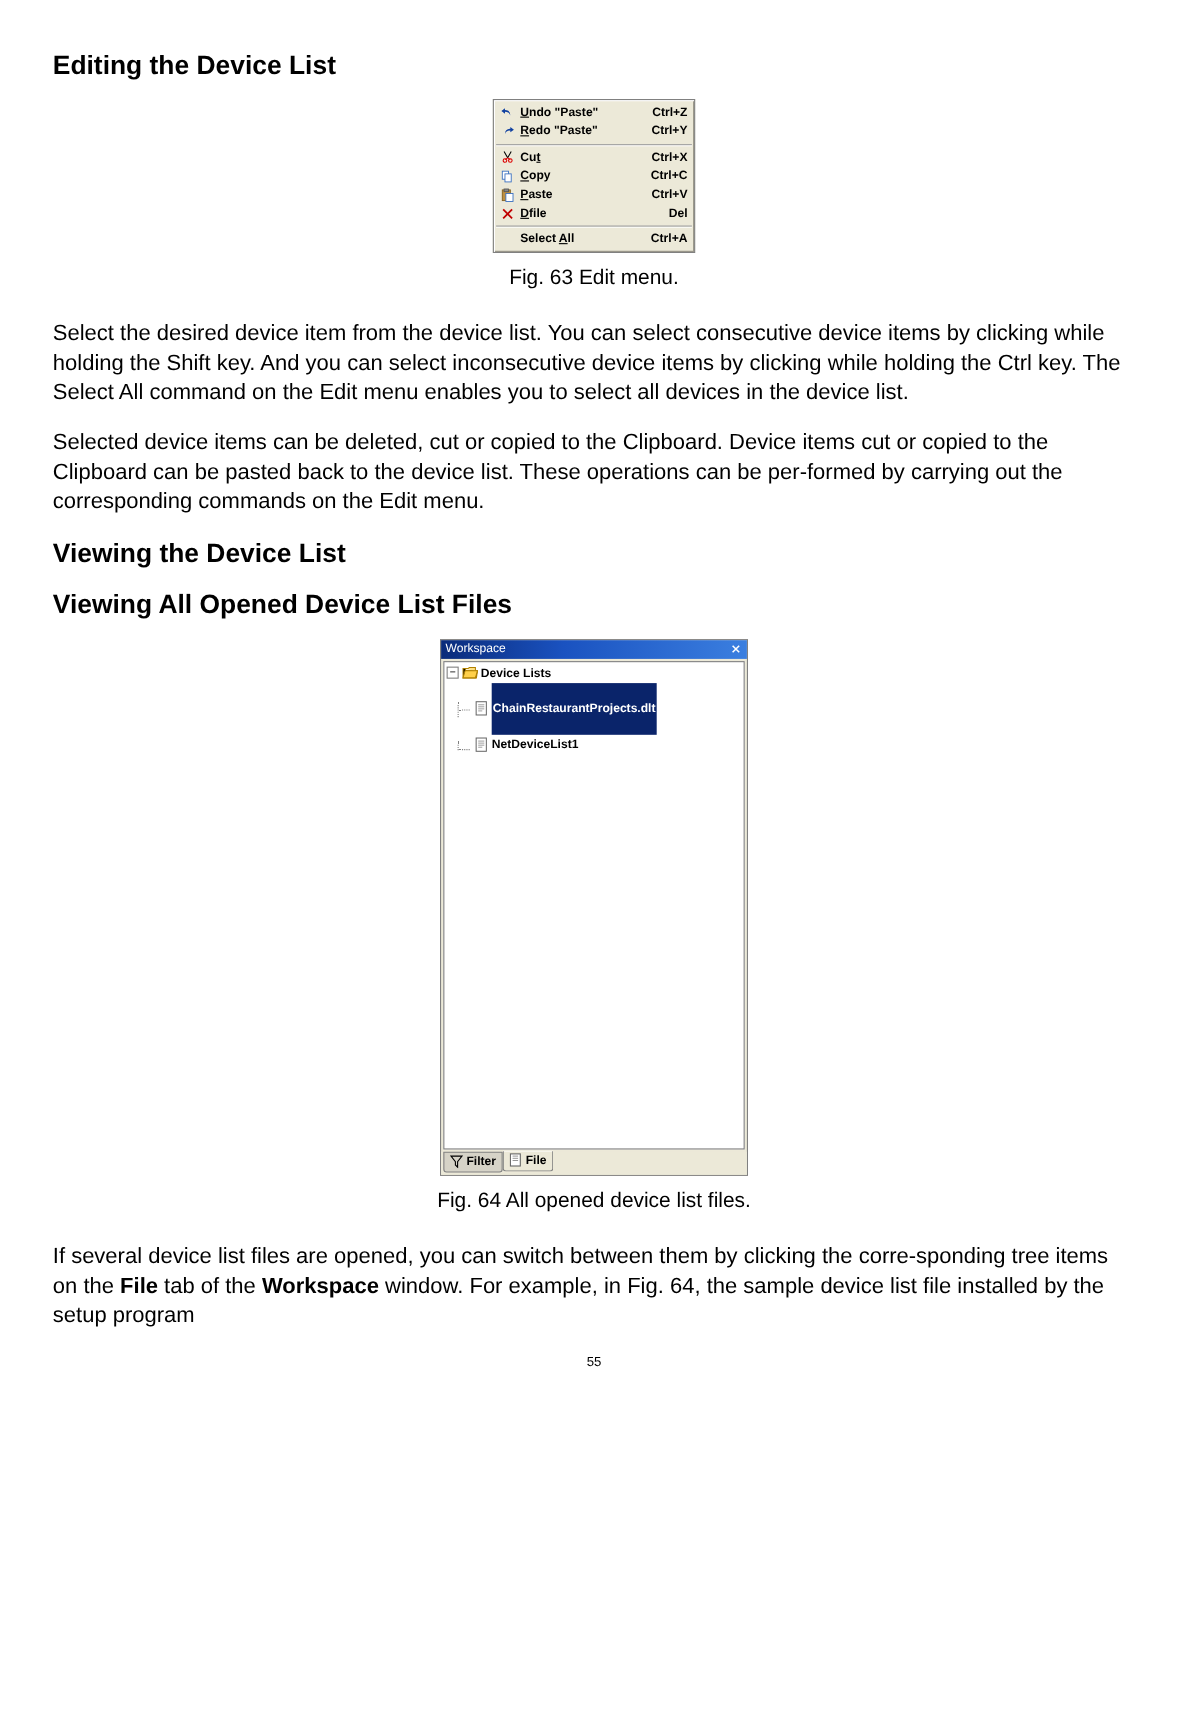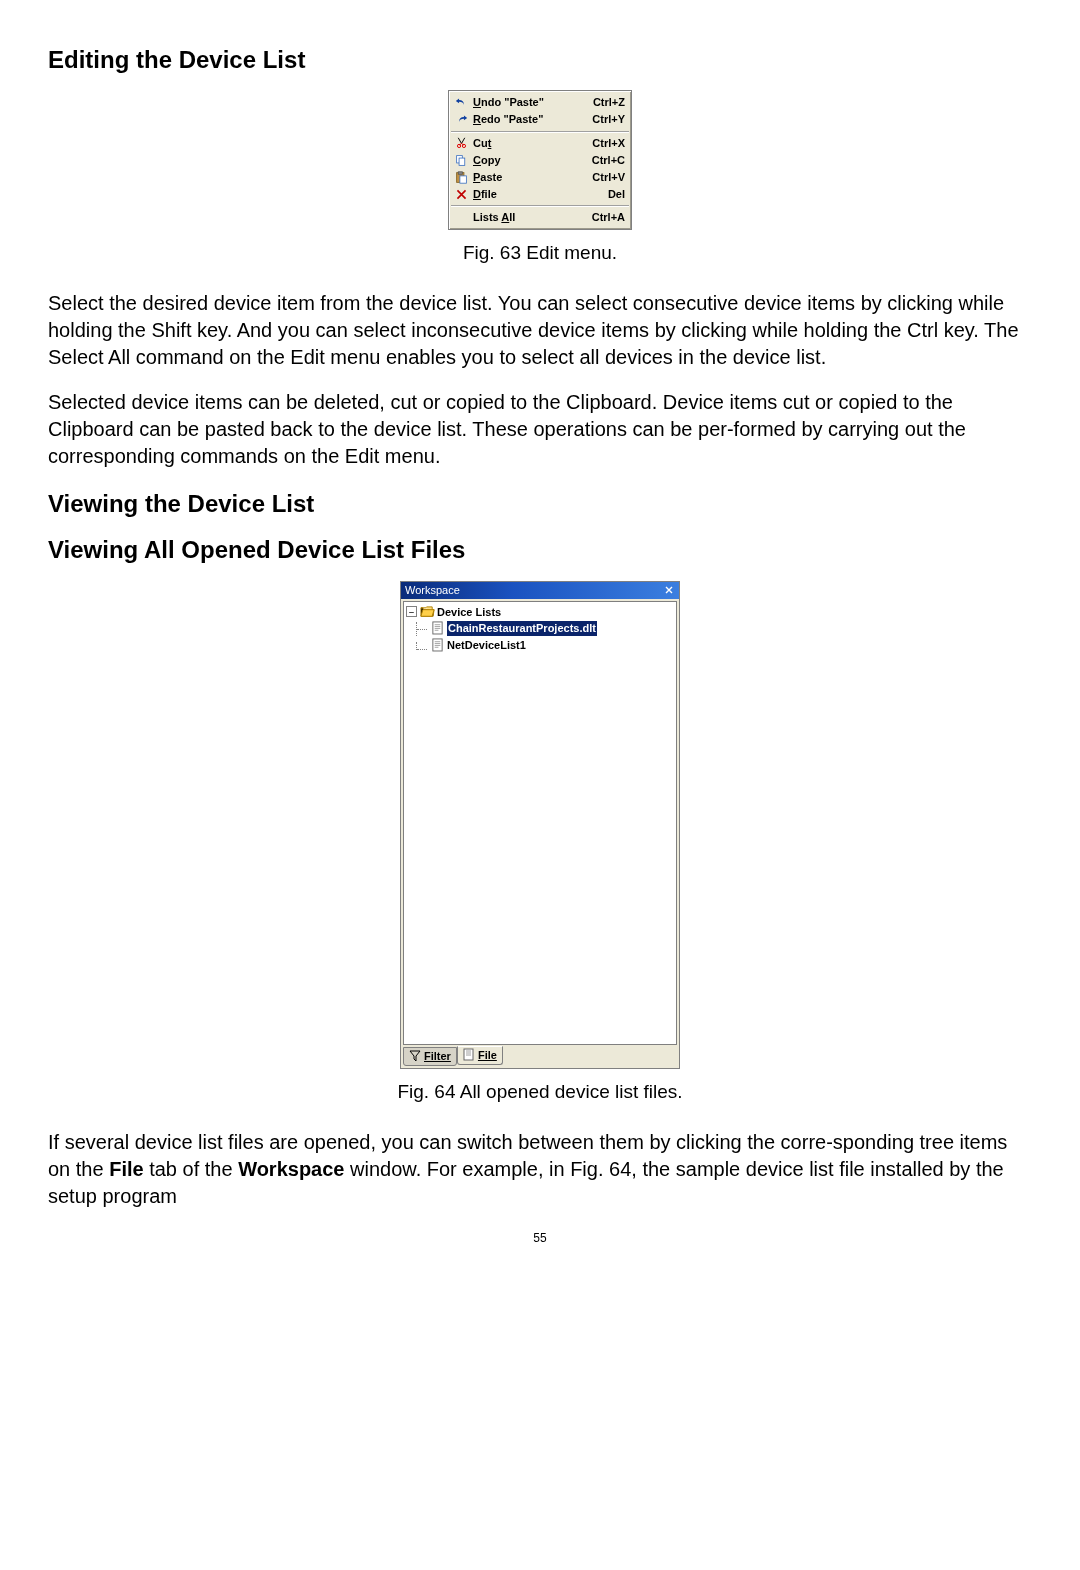--- a/index.html
+++ b/index.html
@@ -136,29 +136,28 @@
     width: 15px; height: 12px; margin-right: 2px;
     display:inline-flex; align-items:center; justify-content:center;
   }
   .file-icon {
     width: 13px; height: 13px; margin-right: 3px;
     display:inline-flex; align-items:center; justify-content:center;
   }
   .sel {
     background: #0a246a;
     color: #fff;
-    padding: 0 1px;
+    padding: 16px 1px;
   }
   .ws-tabs {
     display: flex;
     align-items: center;
     padding: 0 2px 2px 2px;
     gap: 0;
     background: #ece9d8;
-    text-decoration: underline;
   }
   .ws-tab {
     background: #ece9d8;
     border: 1px solid #808080;
     border-top: 1px solid #fff;
     border-radius: 0 0 3px 3px;
     padding: 1px 5px 2px 5px;
     font-weight: bold;
     display: flex;
     align-items: center;
@@ -245,21 +244,21 @@
           </svg>
       </span>
       <span class="menu-label"><span></span><u>D</u><span>file</span></span>
       <span class="menu-shortcut">Del</span>
     </div>
   </div>
   <div class="menu-sep"></div>
   <div class="menu-group">
     <div class="menu-item">
       <span class="menu-icon"></span>
-      <span class="menu-label"><span>Lists </span><u>A</u><span>ll</span></span>
+      <span class="menu-label"><span>Select </span><u>A</u><span>ll</span></span>
       <span class="menu-shortcut">Ctrl+A</span>
     </div>
   </div>
 </div>
 <p class="center caption">Fig. 63 Edit menu.</p>
 
 <p>Select the desired device item from the device list. You can select consecutive device items by clicking while holding the Shift key. And you can select inconsecutive device items by clicking while holding the Ctrl key. The Select All command on the Edit menu enables you to select all devices in the device list.</p>
 <p>Selected device items can be deleted, cut or copied to the Clipboard. Device items cut or copied to the Clipboard can be pasted back to the device list. These operations can be per-formed by carrying out the corresponding commands on the Edit menu.</p>
 
 <h3>Viewing the Device List</h3>

